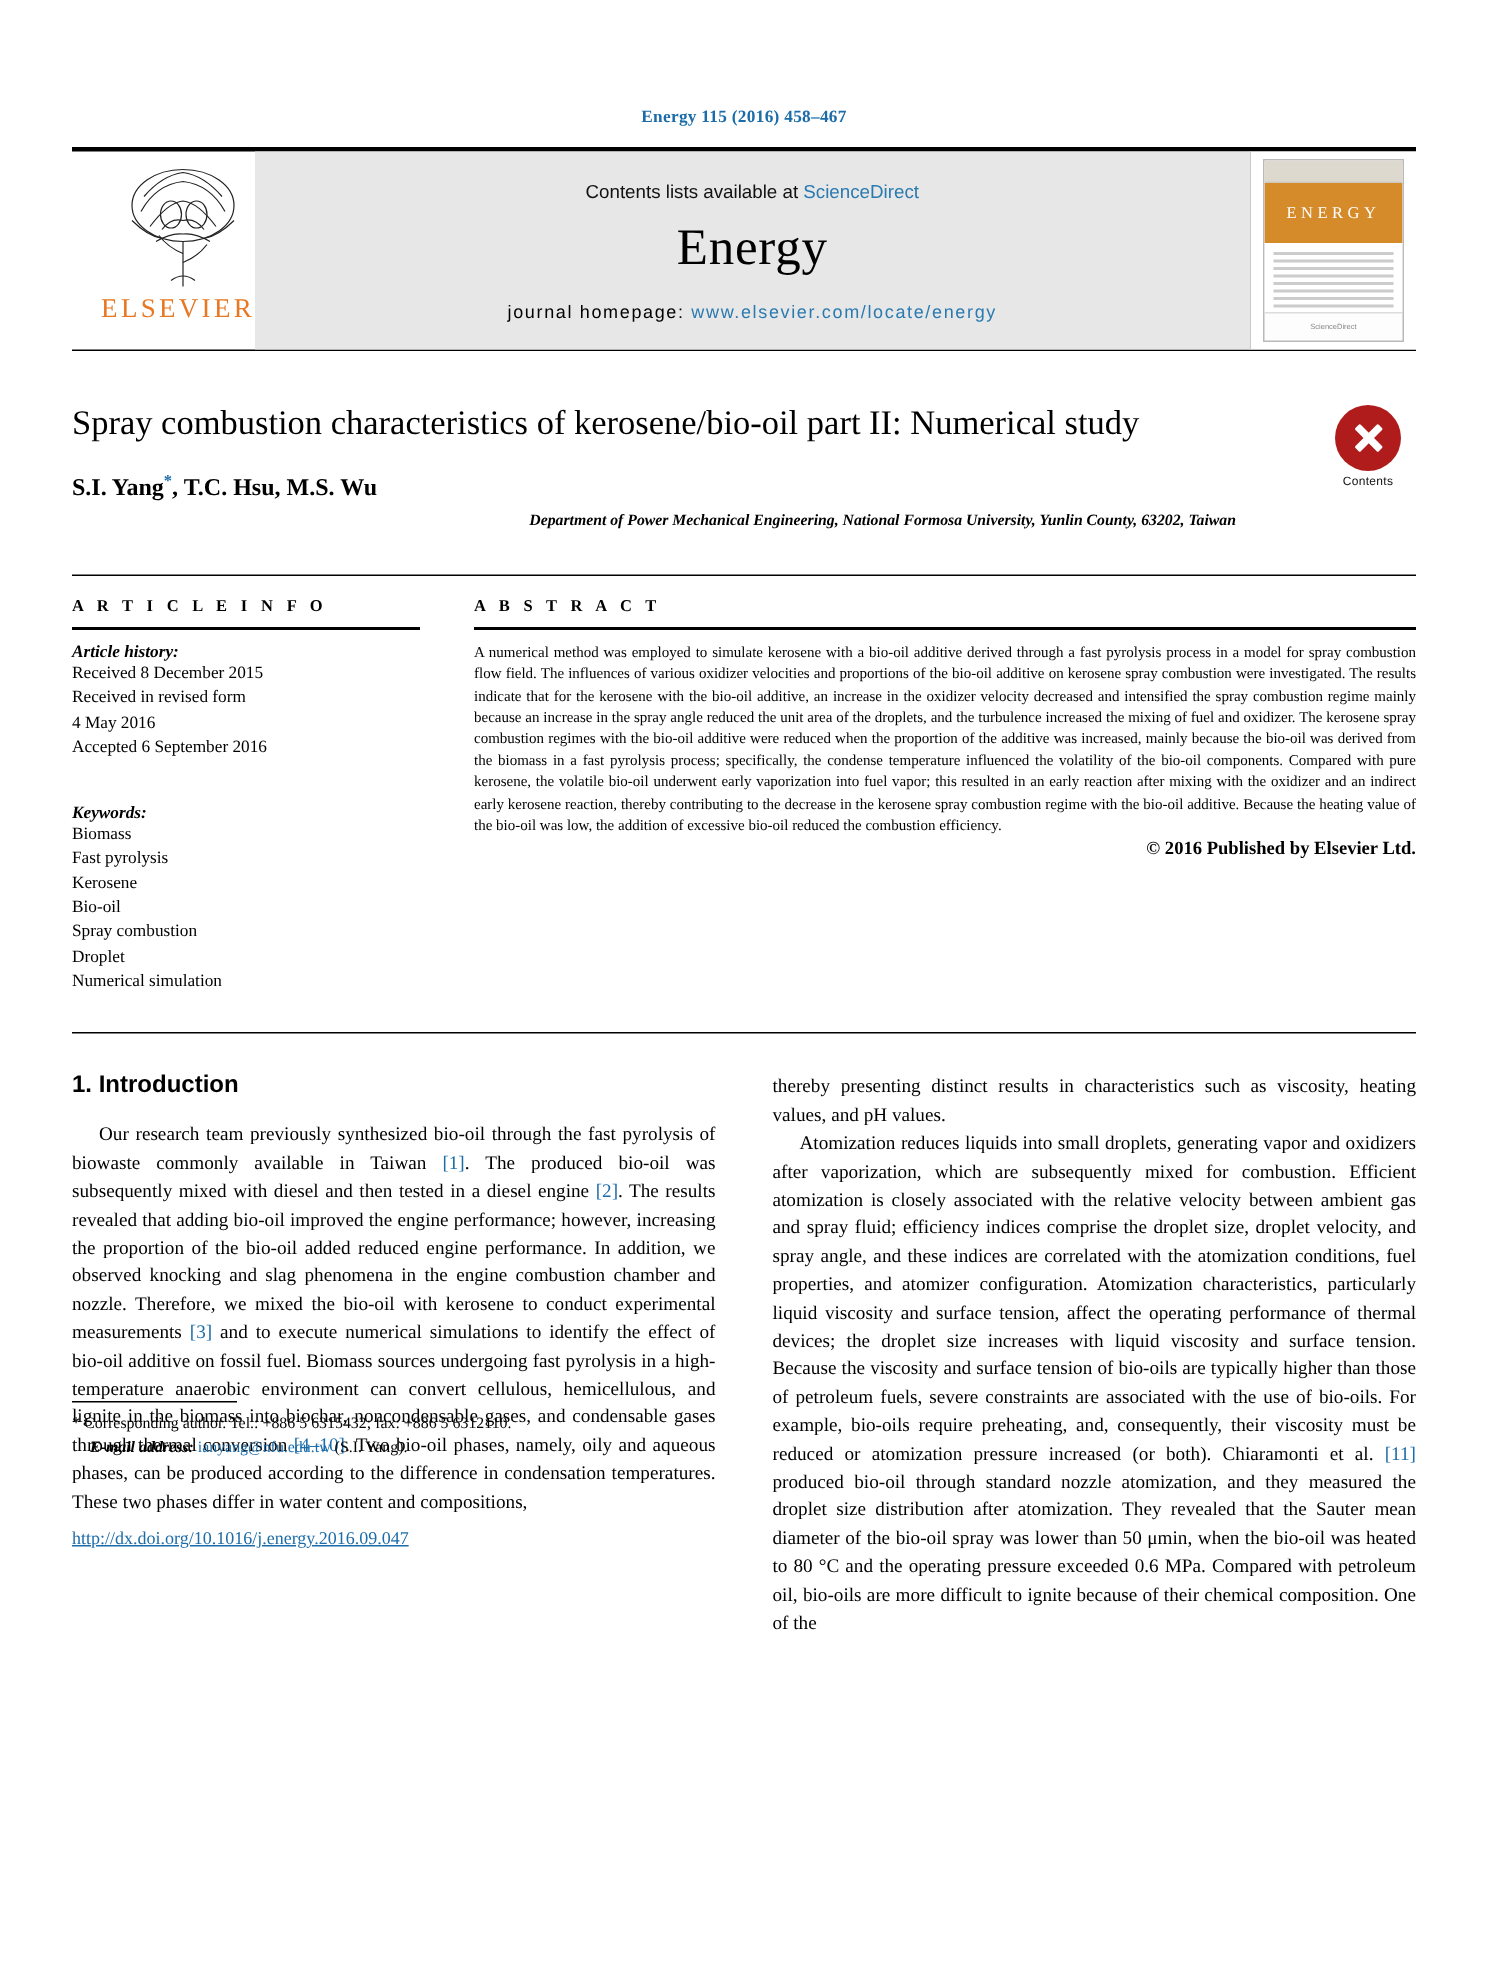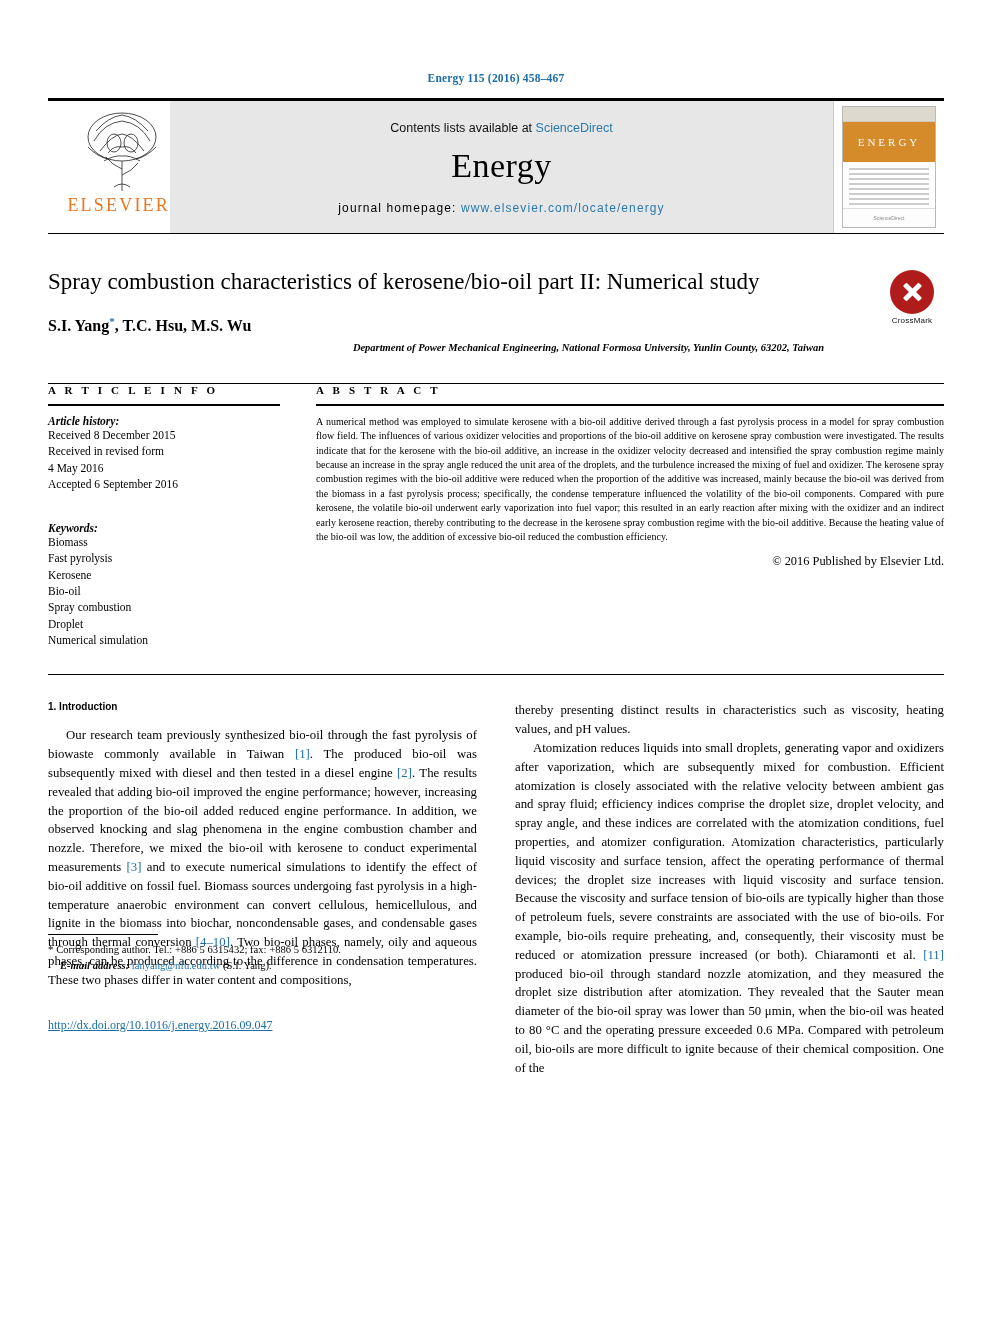--- a/index.html
+++ b/index.html
@@ -228,21 +228,21 @@
     font-size: 8px;
     letter-spacing: .2px;
     margin-top: 2px;
     color: #111;
   }
 
   
   .info-abstract {
     margin-top: 30px;
     border-top: 1px solid #000;
-    padding-top: 0;
+    padding-top: 14px;
     display: flex;
     gap: 36px;
   }
   .info-col {
     width: 232px;
     flex: none;
   }
   .abstract-col {
     flex: 1 1 auto;
   }
@@ -271,41 +271,40 @@
     margin-top: 30px;
   }
   .abstract-text {
     font-size: 10px;
     line-height: 1.44;
     text-align: justify;
   }
   .copyright {
     text-align: right;
     font-size: 12.4px;
-    margin-top: 10px;
-    font-weight: normal;
+    font-weight: bold;
   }
 
   
   .body-rule {
     border-top: 1px solid #000;
     margin-top: 26px;
   }
   .columns {
     margin-top: 26px;
     display: flex;
     gap: 38px;
   }
   .col {
     flex: 1 1 0;
     min-width: 0;
   }
   .sec-title {
     font-family: "Liberation Sans", sans-serif;
-    font-size: 10px;
+    font-size: 16px;
     font-weight: bold;
     margin: 0 0 14px 0;
   }
   .para {
     font-size: 12.8px;
     line-height: 1.47;
     text-align: justify;
     text-indent: 18px;
     margin: 0 0 0 0;
   }
@@ -429,21 +428,21 @@
 
   <div class="title-block">
     <h1 class="paper-title">Spray combustion characteristics of kerosene/bio-oil part II: Numerical study</h1>
     <div class="authors">
       <span>S.I. Yang</span><sup>*</sup><span>, T.C. Hsu, M.S. Wu</span>
     </div>
     <div class="affiliation">Department of Power Mechanical Engineering, National Formosa University, Yunlin County, 63202, Taiwan</div>
 
     <div class="crossmark">
       <div class="cm-circle"></div>
-      <div class="cm-label">CrossMark</div>
+      <div class="cm-label">Contents</div>
     </div>
   </div>
 
   <div class="info-abstract">
 
     <div class="info-col">
       <div class="sec-head">A R T I C L E   I N F O</div>
       <div class="rule"></div>
       <div class="hist-label">Article history:</div>
       <div class="hist-line">Received 8 December 2015</div>

